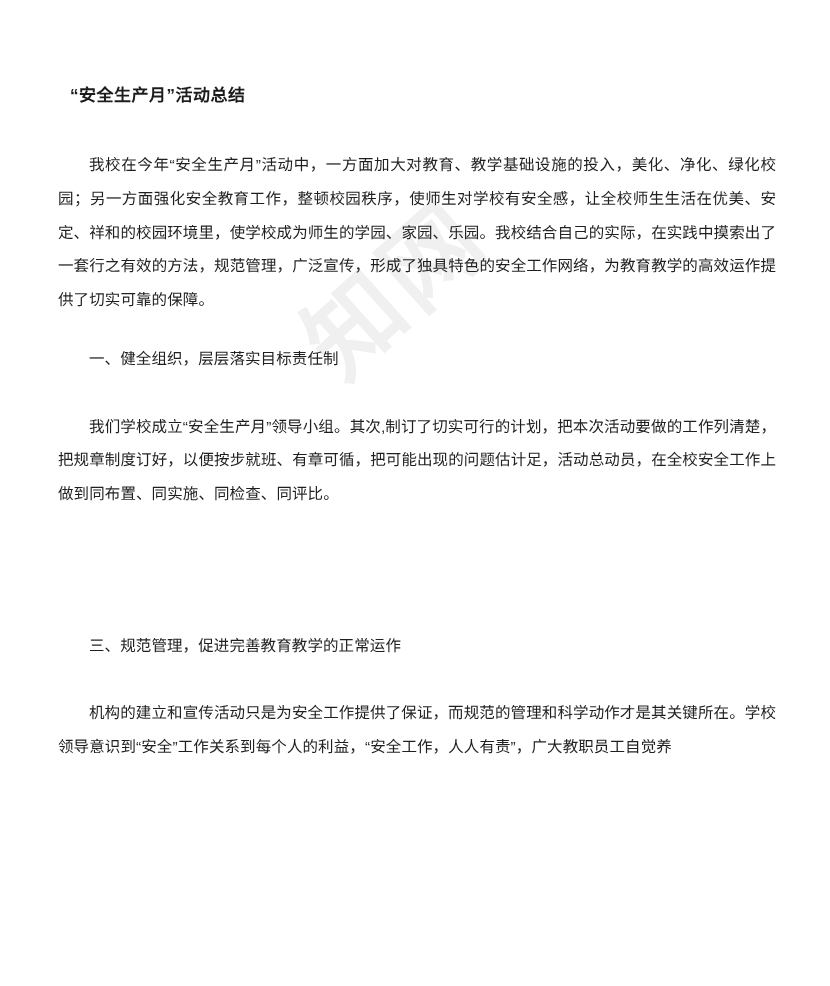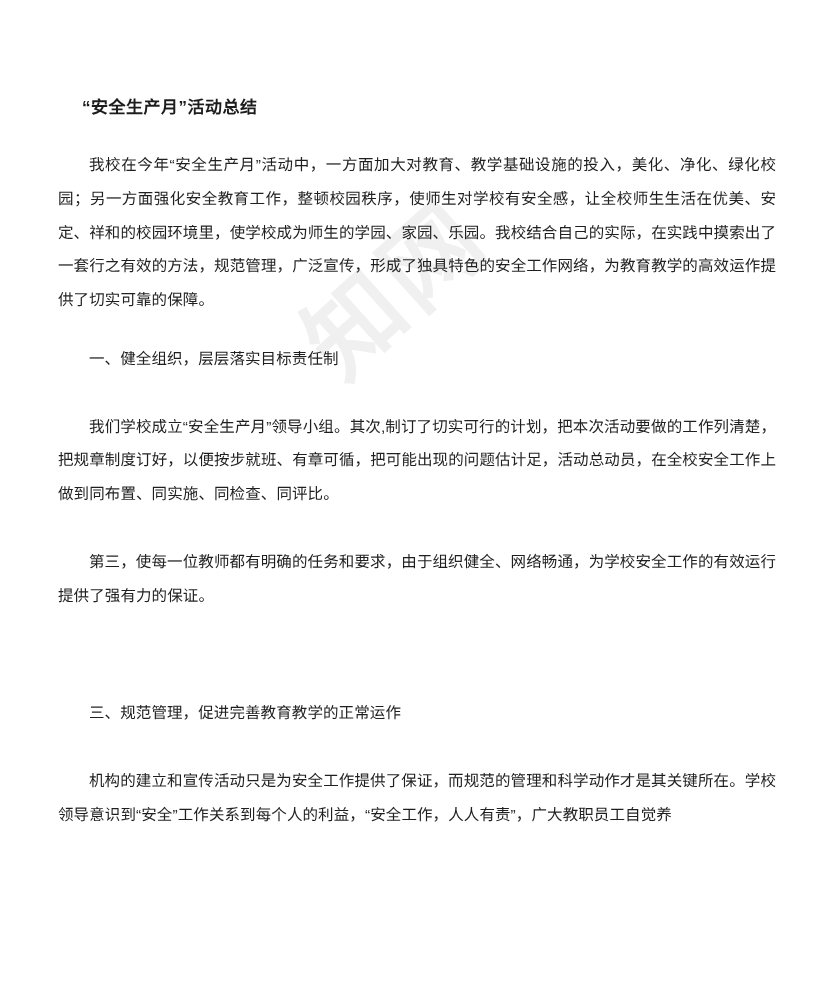--- a/index.html
+++ b/index.html
@@ -43,21 +43,21 @@
   }
 
   
   .doc-body {
     position: relative;
     z-index: 1;
     padding: 0;
   }
 
   .doc-title {
-    margin: 12px;
+    margin: 0;
     padding: 0;
     position: absolute;
     left: 70px;
     top: 84px;
     font-size: 17px;
     font-weight: 700;
     color: #1c1c1c;
     letter-spacing: 0.5px;
     line-height: 1.4;
   }
@@ -108,21 +108,20 @@
 
     <h1 class="doc-title">“安全生产月”活动总结</h1>
 
     <div class="doc-flow">
         <p class="para indent">我校在今年“安全生产月”活动中，一方面加大对教育、教学基础设施的投入，美化、净化、绿化校园；另一方面强化安全教育工作，整顿校园秩序，使师生对学校有安全感，让全校师生生活在优美、安定、祥和的校园环境里，使学校成为师生的学园、家园、乐园。我校结合自己的实际，在实践中摸索出了一套行之有效的方法，规范管理，广泛宣传，形成了独具特色的安全工作网络，为教育教学的高效运作提供了切实可靠的保障。</p>
         <div class="spacer-head"></div>
         <p class="para heading">一、健全组织，层层落实目标责任制</p>
         <div class="spacer-para"></div>
         <p class="para indent">我们学校成立“安全生产月”领导小组。其次,制订了切实可行的计划，把本次活动要做的工作列清楚，把规章制度订好，以便按步就班、有章可循，把可能出现的问题估计足，活动总动员，在全校安全工作上做到同布置、同实施、同检查、同评比。</p>
         <div class="spacer-para"></div>
-        <p class="para indent">第三，使每一位教师都有明确的任务和要求，由于组织健全、网络畅通，为学校安全工作的有效运行提供了强有力的保证。</p>
         <div class="spacer-head"></div>
         <div class="spacer-para"></div>
         <div class="spacer-head"></div>
         <p class="para heading">三、规范管理，促进完善教育教学的正常运作</p>
         <div class="spacer-para"></div>
         <p class="para indent">机构的建立和宣传活动只是为安全工作提供了保证，而规范的管理和科学动作才是其关键所在。学校领导意识到“安全”工作关系到每个人的利益，“安全工作，人人有责”，广大教职员工自觉养</p>
       </div>
 
   </div>
 

